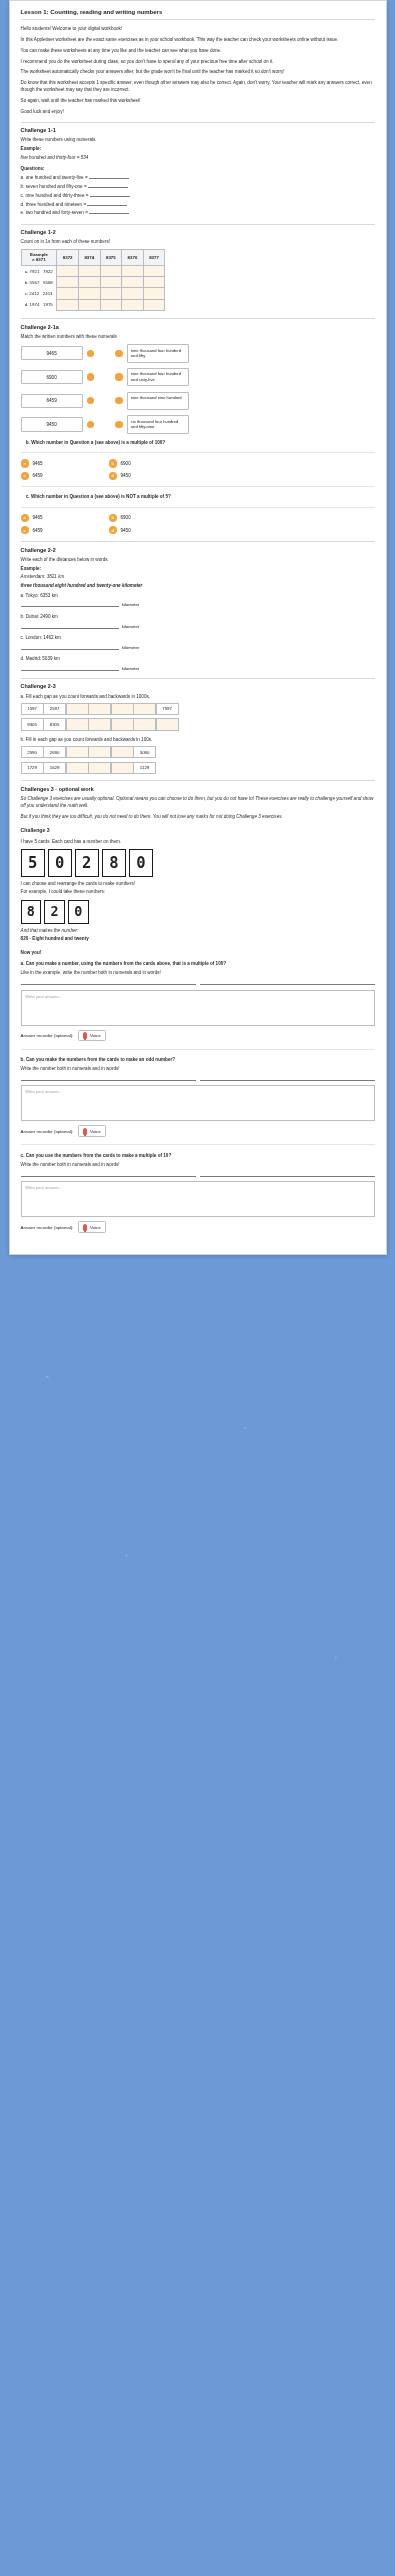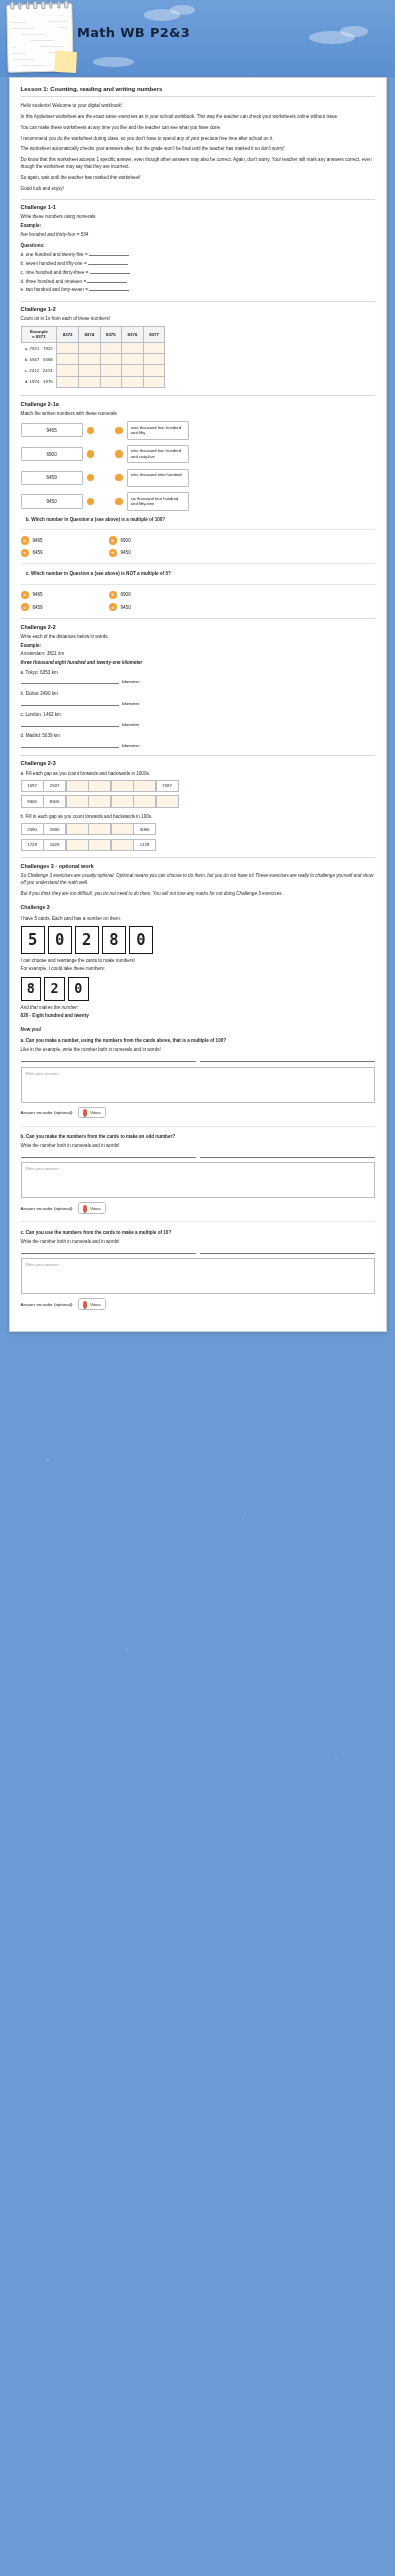--- a/index.html
+++ b/index.html
@@ -157,45 +157,20 @@
   }
   .mic:after { content:""; position:absolute; left:1.5px; bottom:-1.5px; width:1.5px; height:1.5px; background:#e05a4a; }
   .divider { border:0; border-top:0.5px solid #e2e5e9; margin:6.2px 0; }
   .indent { margin-left:5.2px; }
 </style>
 </head>
 <body>
 
 <div class="page">
 
-  <div class="hero">
-    <div class="hero-bg"></div>
-    <div class="clouds">
-      <div class="cloud" style="left:144px;top:9.3px;width:36px;height:11.3px;"></div>
-      <div class="cloud" style="left:170px;top:5.2px;width:25px;height:10.3px;"></div>
-      <div class="cloud" style="left:309px;top:31px;width:46px;height:13.4px;"></div>
-      <div class="cloud" style="left:340px;top:26px;width:28px;height:11.3px;"></div>
-      <div class="cloud" style="left:93px;top:57px;width:41px;height:10.3px;"></div>
-    </div>
-    <div class="notebook">
-      <div class="rings">
-        <i></i>
-          <i></i>
-          <i></i>
-          <i></i>
-          <i></i>
-          <i></i>
-          <i></i>
-          <i></i>
-      </div>
-      <div class="lines"></div>
-      <div class="postit"></div>
-    </div>
-    <div class="hero-title">Math WB P2&amp;3</div>
-  </div>
 
   <div class="sheet">
 
     <h2 class="lesson">Lesson 1: Counting, reading and writing numbers</h2>
     <hr class="rule">
 
     <p>Hello students! Welcome to your digital workbook!</p>
     <p>In this Appletiser worksheet are the exact same exercises as in your school workbook. This way the teacher can check your worksheets online without issue.</p>
     <p>You can make these worksheets at any time you like and the teacher can see what you have done.</p>
     <p>I recommend you do the worksheet during class, so you don't have to spend any of your precious free time after school on it.</p>

